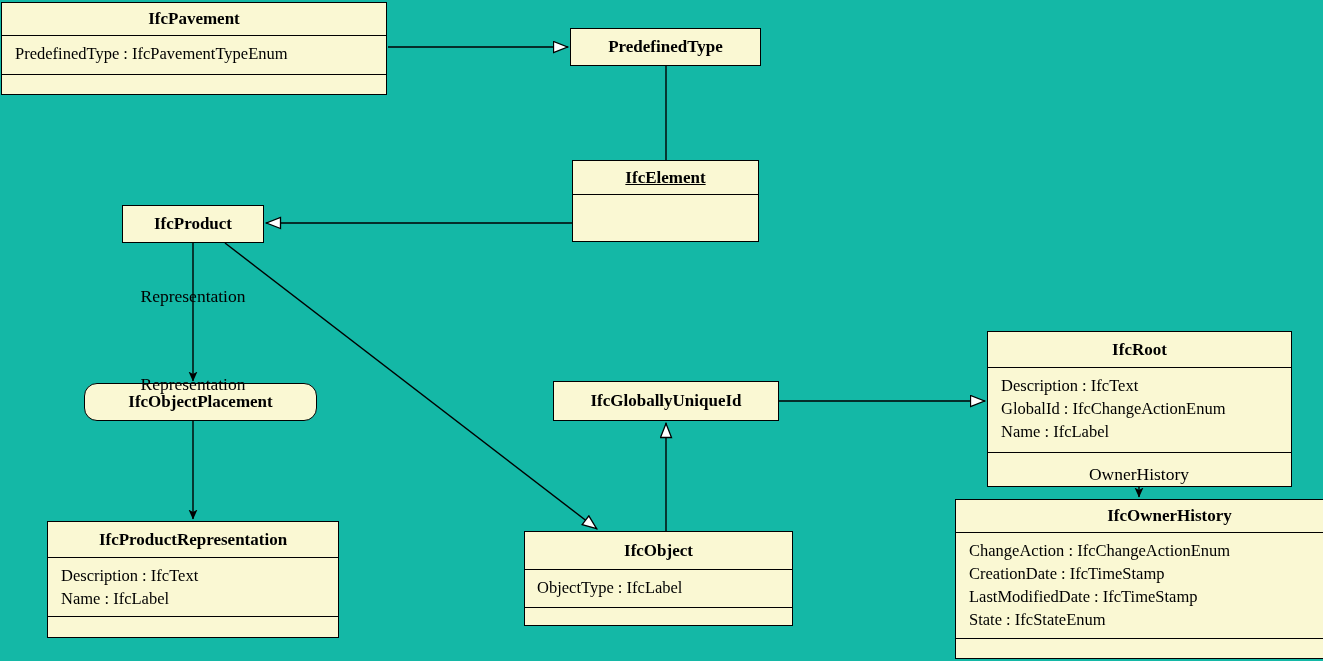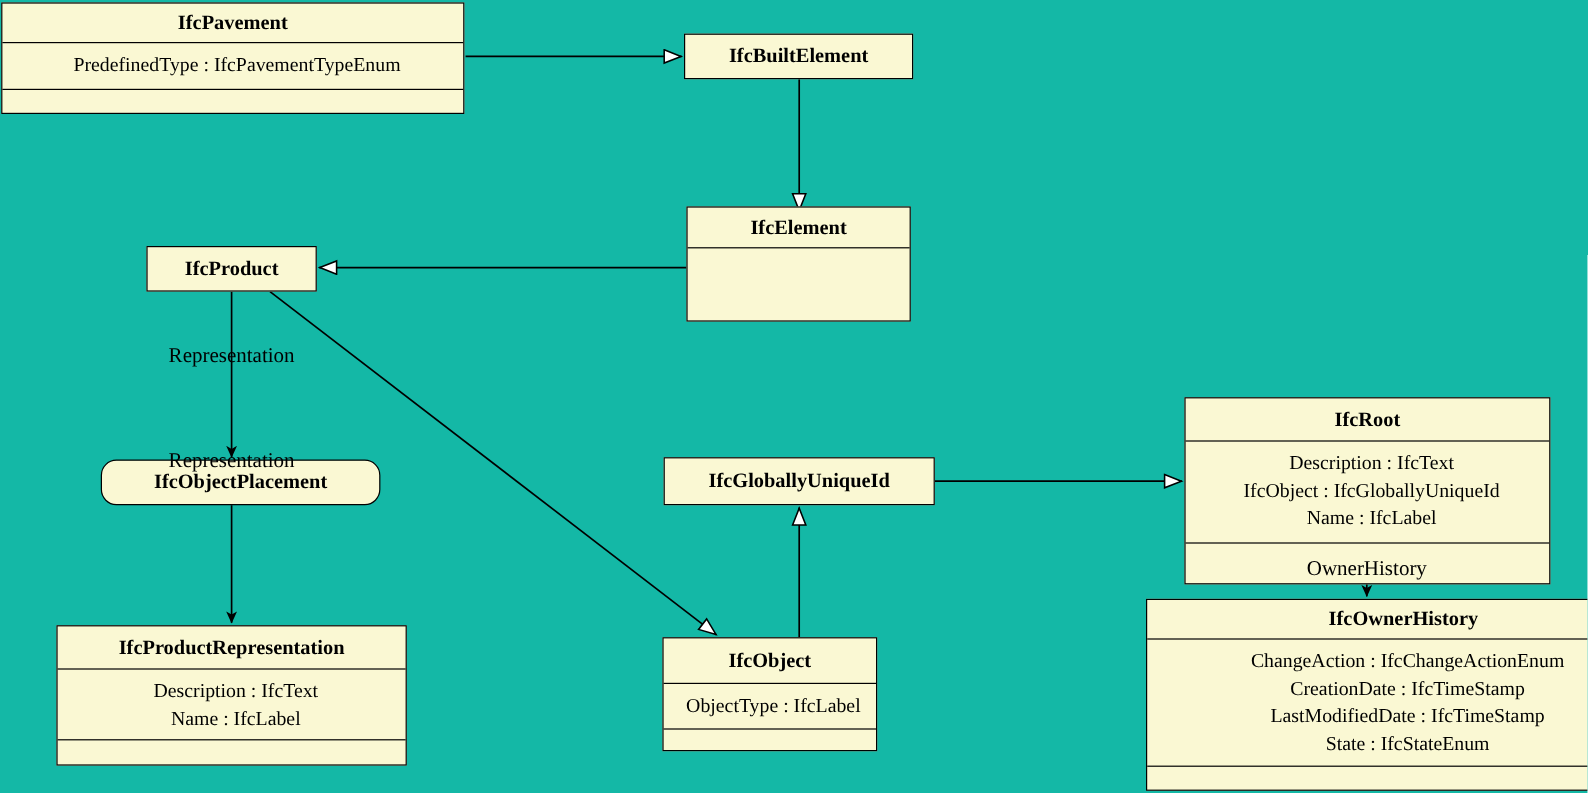--- a/index.html
+++ b/index.html
@@ -40,21 +40,20 @@
     flex: 0 0 auto;
   }
   .uml-title.divided { border-bottom: 1.2px solid #000000; }
   .uml-attrs {
     box-sizing: border-box;
     border-bottom: 1.2px solid #000000;
     padding: 6px 6px 0 13px;
     font-size: 16.5px;
     line-height: 23px;
     flex: 0 0 auto;
-    text-align: center;
   }
   .uml-attr { white-space: nowrap; }
   .uml-empty { flex: 1 1 auto; }
   .edge-label {
     position: absolute;
     z-index: 3;
     font-size: 17.5px;
     color: #000000;
     transform: translate(-50%, -50%);
     white-space: nowrap;
@@ -90,24 +89,24 @@
 
   <div class="uml-box" style="left:1px; top:2px; width:386px; height:93px;">
     <div class="uml-title divided" style="height:33px;">IfcPavement</div>
     <div class="uml-attrs" style="height:39px;">
       <div class="uml-attr">PredefinedType : IfcPavementTypeEnum</div>
     </div>
     <div class="uml-empty"></div>
   </div>
 
   <div class="uml-box" style="left:570px; top:28px; width:191px; height:38px;">
-    <div class="uml-title" style="height:100%;">IfcBuiltElement</div>
+    <div class="uml-title" style="height:100%;">PredefinedType</div>
   </div>
 
-  <div class="uml-box" style="left:572px; top:172px; width:187px; height:96px;">
+  <div class="uml-box" style="left:572px; top:160px; width:187px; height:82px;text-decoration:underline;">
     <div class="uml-title divided" style="height:34px;">IfcElement</div>
     <div class="uml-empty"></div>
   </div>
 
   <div class="uml-box" style="left:122px; top:205px; width:142px; height:38px;">
     <div class="uml-title" style="height:100%;">IfcProduct</div>
   </div>
 
   <div class="uml-box" style="left:84px; top:383px; width:233px; height:38px;border-radius:13px;">
     <div class="uml-title" style="height:100%;">IfcObjectPlacement</div>
@@ -119,33 +118,33 @@
       <div class="uml-attr">Description : IfcText</div>
       <div class="uml-attr">Name : IfcLabel</div>
     </div>
     <div class="uml-empty"></div>
   </div>
 
   <div class="uml-box" style="left:553px; top:381px; width:226px; height:40px;">
     <div class="uml-title" style="height:100%;">IfcGloballyUniqueId</div>
   </div>
 
-  <div class="uml-box" style="left:552px; top:531px; width:179px; height:95px;">
+  <div class="uml-box" style="left:524px; top:531px; width:269px; height:95px;">
     <div class="uml-title divided" style="height:38px;">IfcObject</div>
     <div class="uml-attrs" style="height:38px;padding-left:12px;">
       <div class="uml-attr">ObjectType : IfcLabel</div>
     </div>
     <div class="uml-empty"></div>
   </div>
 
   <div class="uml-box" style="left:987px; top:331px; width:305px; height:156px;">
     <div class="uml-title divided" style="height:36px;">IfcRoot</div>
     <div class="uml-attrs" style="height:85px;">
       <div class="uml-attr">Description : IfcText</div>
-      <div class="uml-attr">IfcObject : IfcGloballyUniqueId</div>
+      <div class="uml-attr">GlobalId : IfcChangeActionEnum</div>
       <div class="uml-attr">Name : IfcLabel</div>
     </div>
     <div class="uml-empty"></div>
   </div>
 
   <div class="uml-box" style="left:955px; top:499px; width:429px; height:160px;">
     <div class="uml-title divided" style="height:33px;">IfcOwnerHistory</div>
     <div class="uml-attrs" style="height:106px;">
       <div class="uml-attr">ChangeAction : IfcChangeActionEnum</div>
       <div class="uml-attr">CreationDate : IfcTimeStamp</div>

